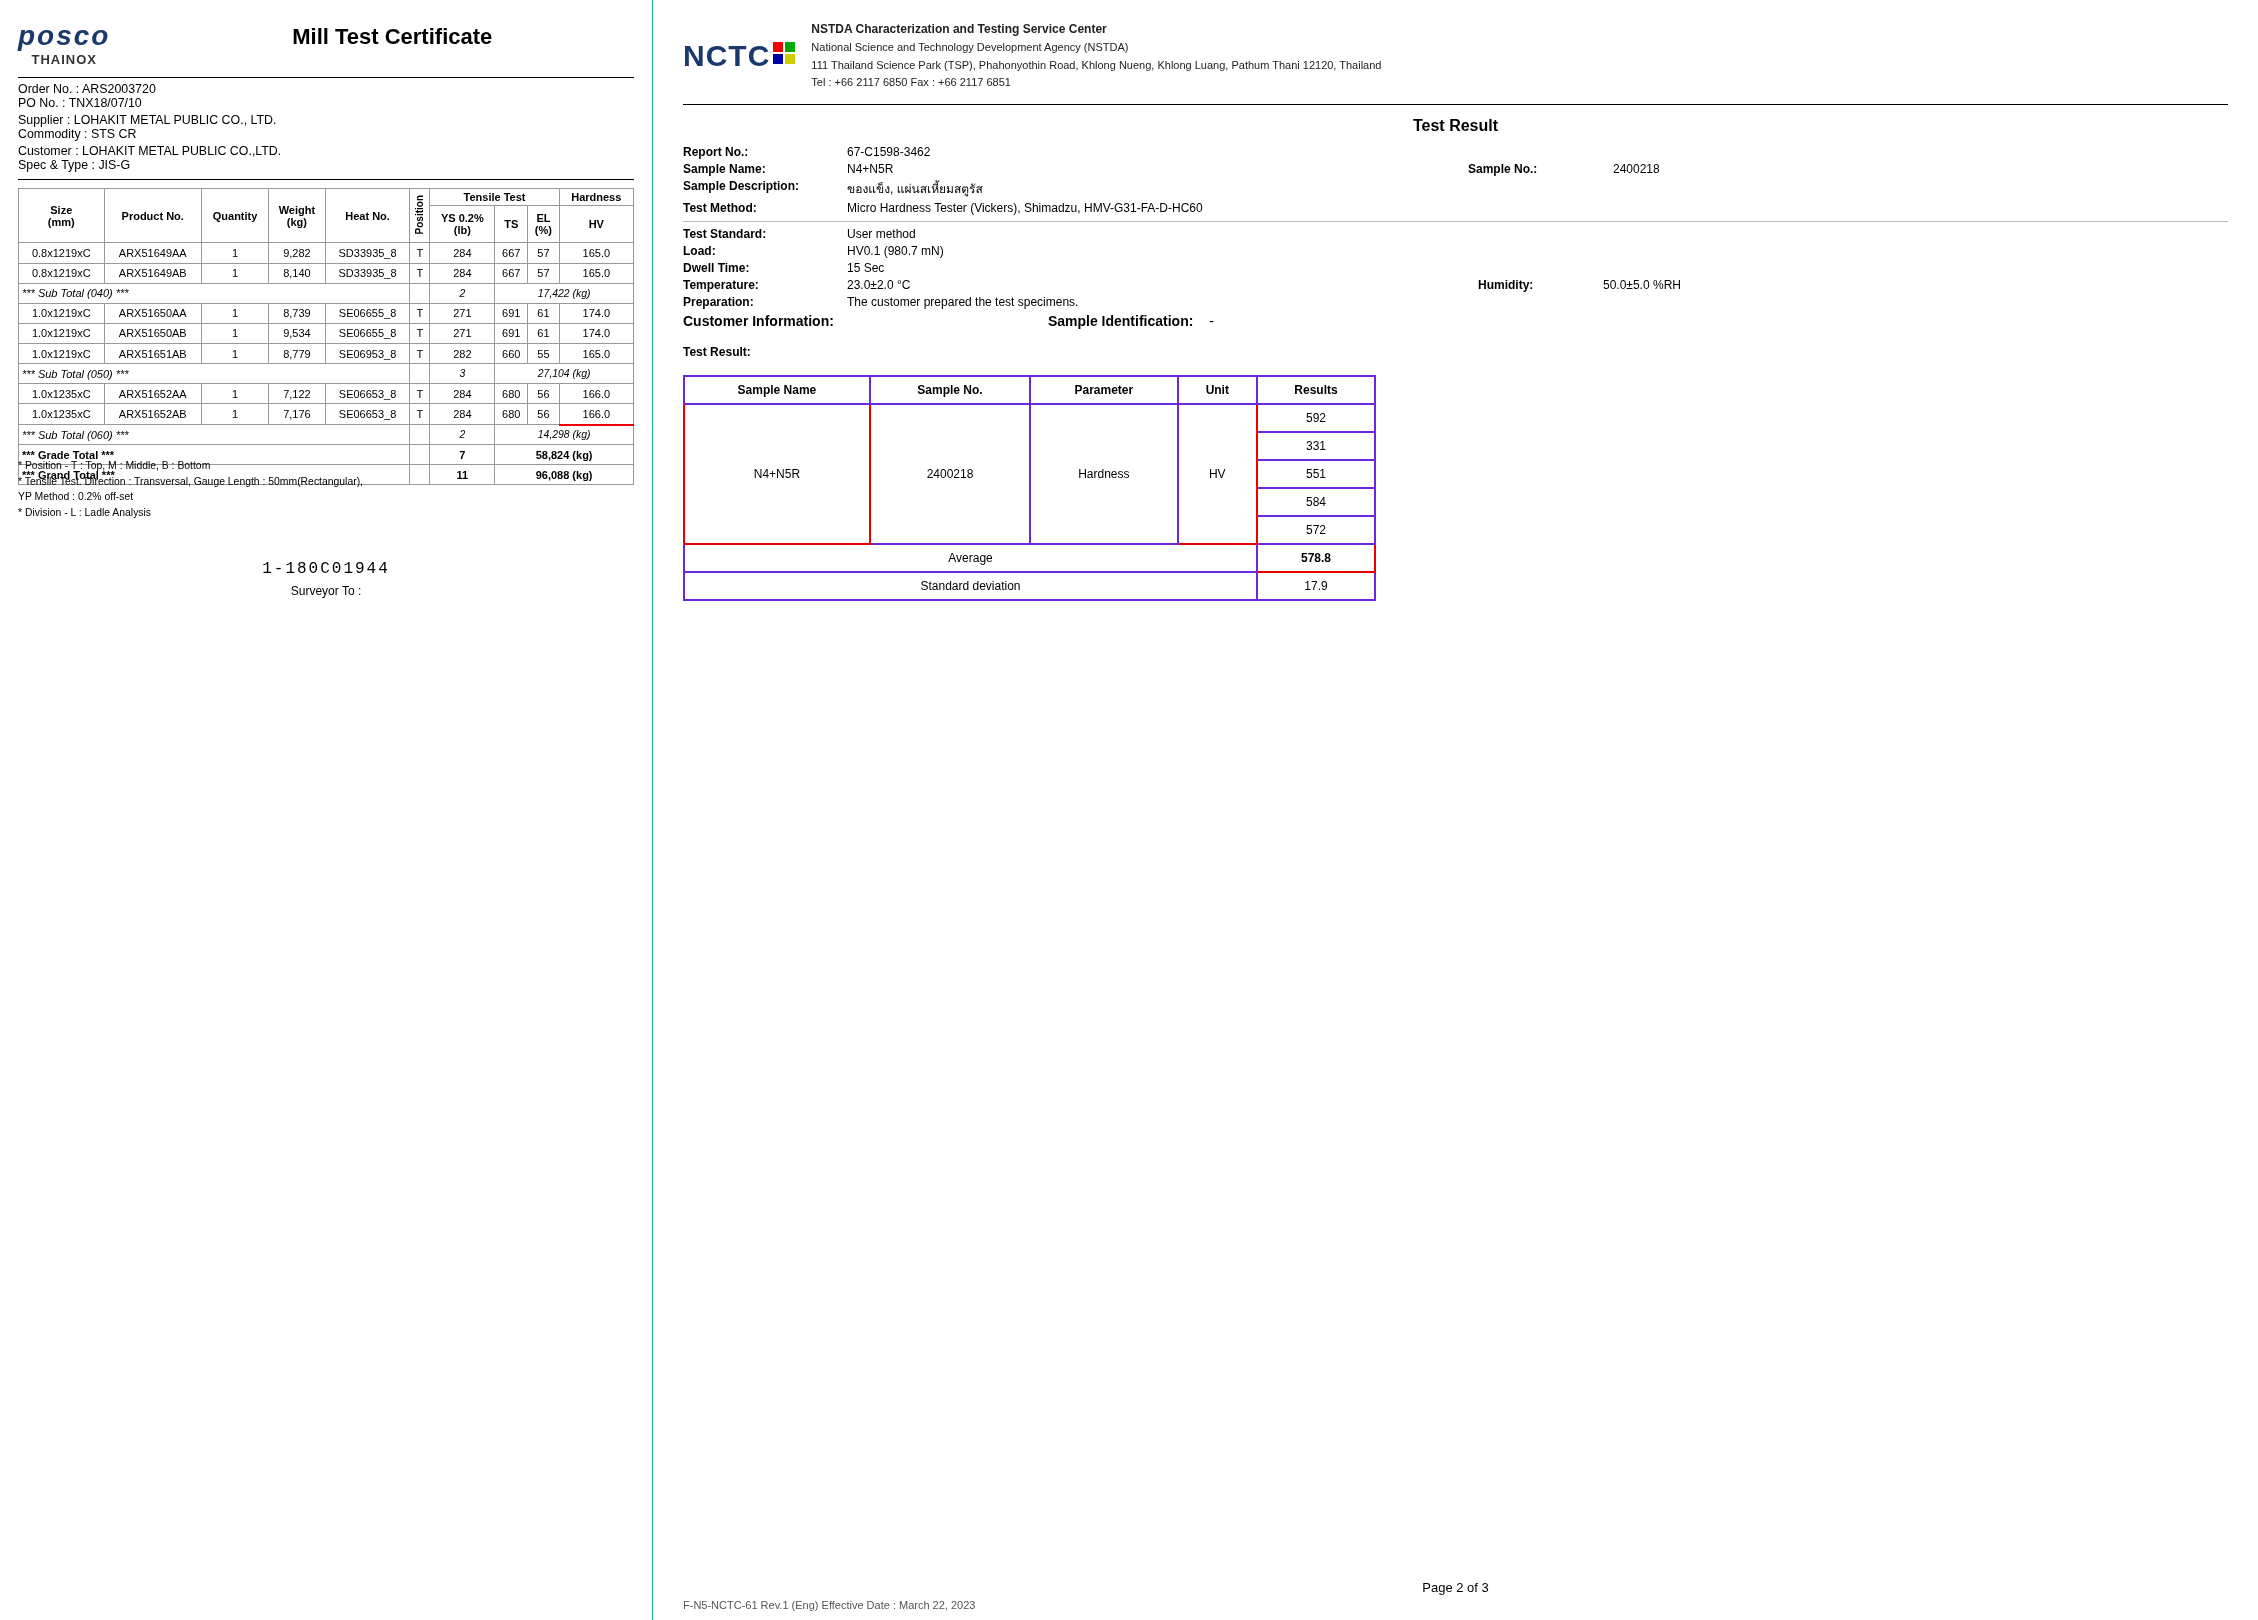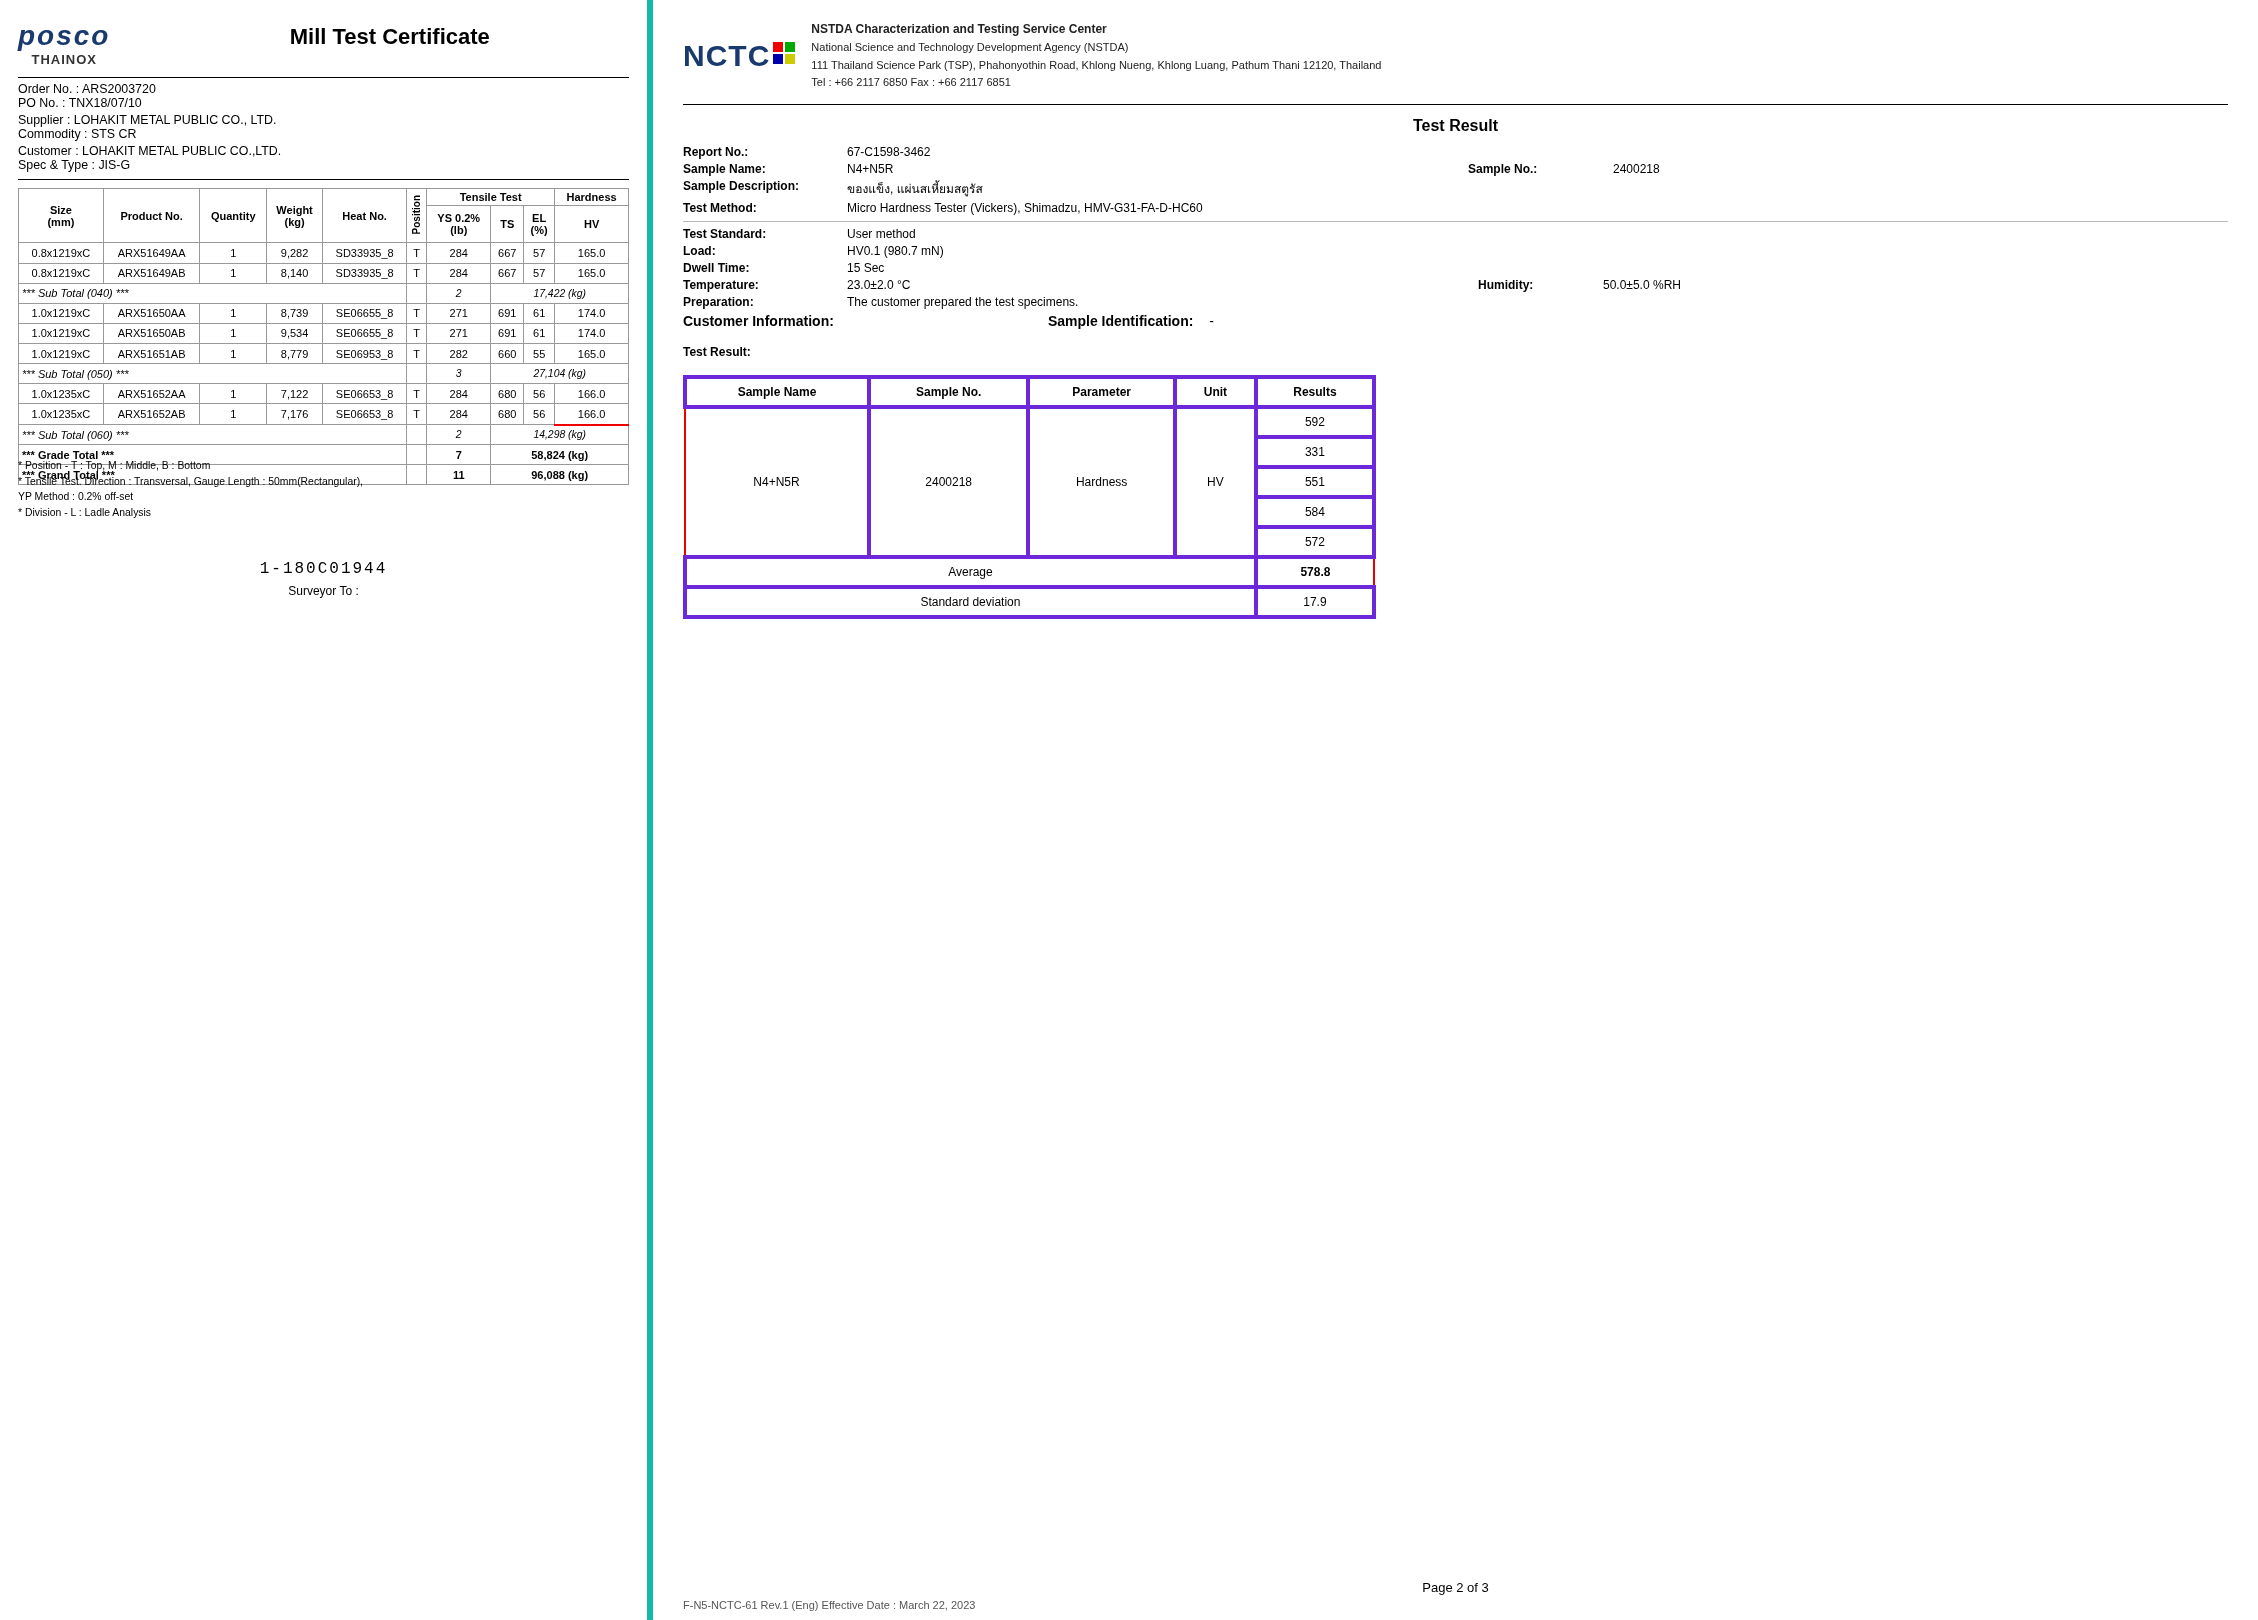--- a/index.html
+++ b/index.html
@@ -11,21 +11,21 @@
       font-size: 13px;
       display: flex;
       flex-direction: row;
       overflow: hidden;
     }
     .left-panel {
       width: 653px;
       height: 1621px;
       background: #fff;
       padding: 20px 18px 10px 18px;
-      border-right: 6px solid #14b8a6;
+      border-right: 1px solid #14b8a6;
       position: relative;
       display: flex;
       flex-direction: column;
     }
     .right-panel {
       width: 1605px;
       height: 1621px;
       background: #fff;
       padding: 20px 30px 10px 30px;
       display: flex;
@@ -192,21 +192,21 @@
       margin: 8px 0 10px 0;
     }
 
     .result-table {
       width: 100%;
       border-collapse: collapse;
       font-size: 12px;
       margin-top: 10px;
     }
     .result-table th, .result-table td {
-      border: 4px solid #6d28d9;
+      border: 2px solid #6d28d9;
       text-align: center;
       padding: 6px 8px;
       vertical-align: middle;
     }
     .result-table th {
       background: #fff;
       font-weight: bold;
     }
     .result-table .sample-cell {
       border: 2px solid #e00;

